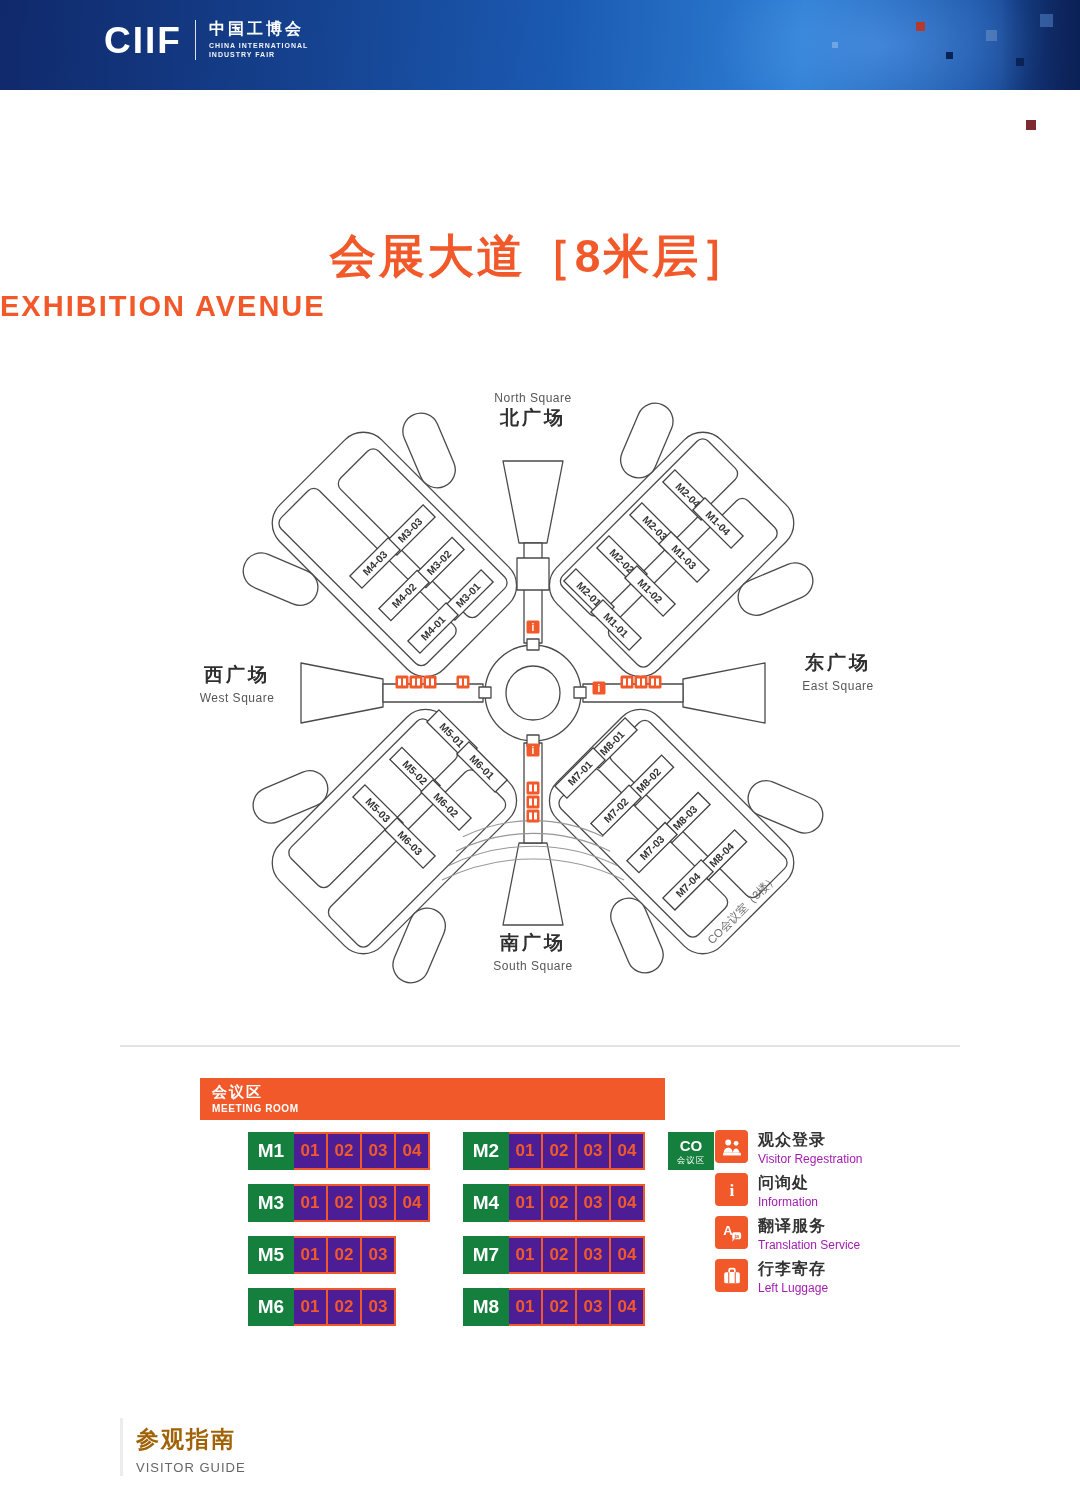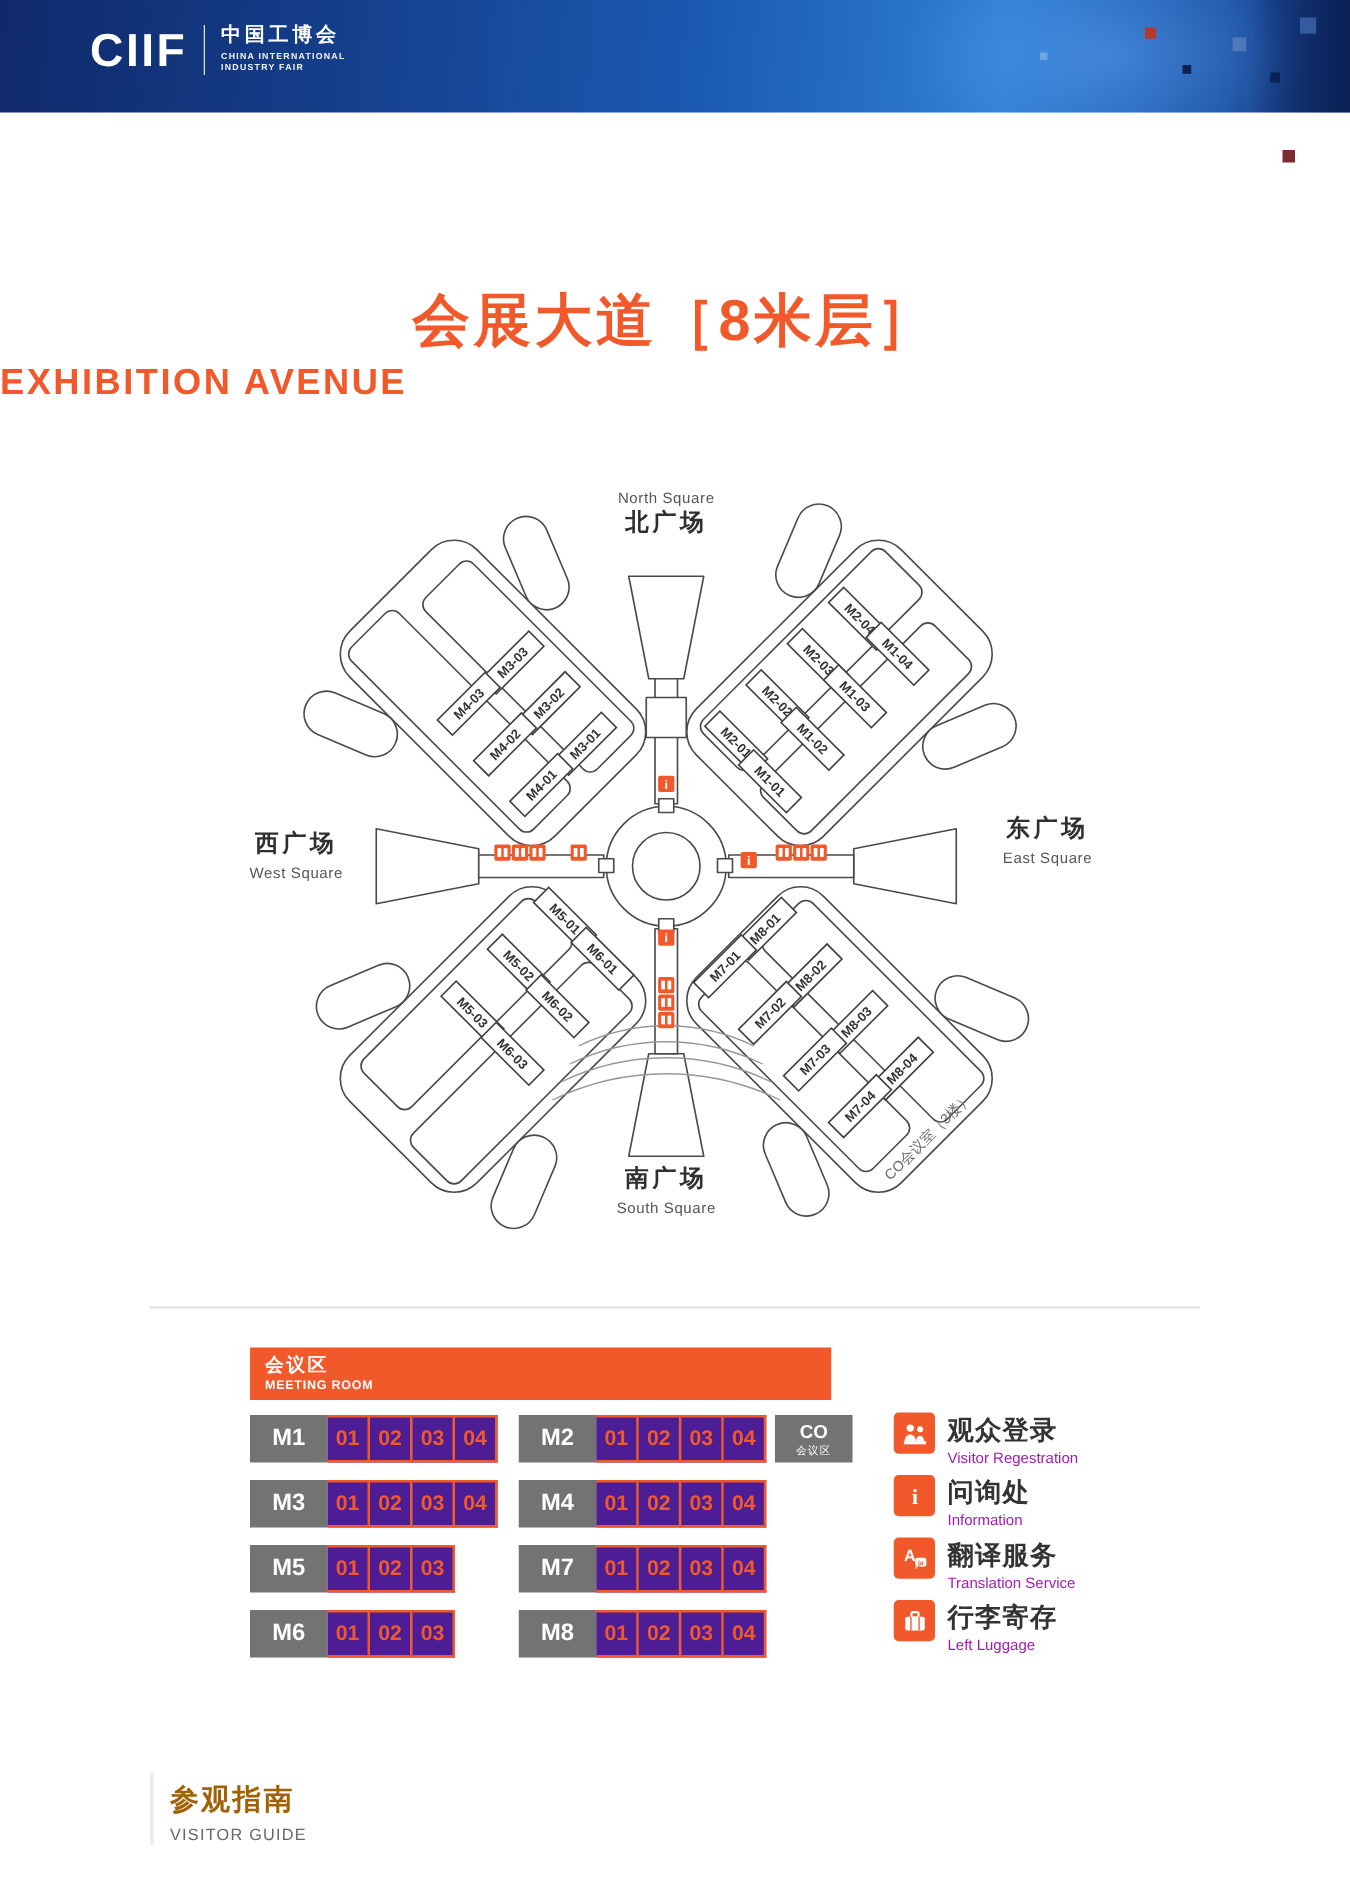--- a/index.html
+++ b/index.html
@@ -7,21 +7,21 @@
         font-family:"Liberation Sans",sans-serif;color:#333;}
 
   
   .header{position:absolute;left:0;top:0;width:1080px;height:90px;overflow:hidden;
     background:linear-gradient(95deg,#10296b 0%,#15418e 28%,#1b5ab2 52%,#2e7fd4 74%,#1e56a8 90%,#102d6e 100%);}
   .hglow{position:absolute;right:30px;top:-40px;width:340px;height:170px;
     background:radial-gradient(ellipse at center,rgba(110,175,255,.38),rgba(110,175,255,0) 70%);}
   .hdark{position:absolute;right:0;top:0;width:80px;height:90px;
     background:linear-gradient(90deg,rgba(10,30,80,0) 0%,#0b2156 100%);}
   .hx{position:absolute;}
-  .logo{position:absolute;left:72px;top:20px;display:flex;align-items:center;gap:13px;color:#fff;}
+  .logo{position:absolute;left:104px;top:20px;display:flex;align-items:center;gap:13px;color:#fff;}
   .logo-ciif{font-size:37px;font-weight:900;letter-spacing:2px;line-height:1;}
   .logo-divider{width:1px;height:40px;background:rgba(255,255,255,.85);}
   .logo-right{display:flex;flex-direction:column;}
   .logo-cn{font-size:16px;font-weight:bold;letter-spacing:3px;line-height:1;}
   .logo-en{font-size:7px;font-weight:bold;letter-spacing:1px;line-height:1.35;margin-top:4px;opacity:.95;}
 
   .page-red{position:absolute;left:1026px;top:120px;width:10px;height:10px;background:#7e2a31;}
 
   
   .title-cn{position:absolute;left:0;top:226px;width:100%;text-align:center;
@@ -49,35 +49,35 @@
   .legend-bar{position:absolute;left:200px;top:1078px;width:465px;height:42px;background:#F1592A;
     color:#fff;box-sizing:border-box;padding:5px 12px;}
   .legend-bar .cn{font-size:15px;font-weight:bold;letter-spacing:2px;}
   .legend-bar .en{font-size:10px;font-weight:bold;letter-spacing:.6px;margin-top:1px;}
 
   #room-grid{position:absolute;left:200px;top:1132px;width:700px;}
   .grid-row{display:flex;height:38px;margin-bottom:14px;}
   .grid-slot{display:flex;width:215px;}
   .grid-slot.s2{width:205px;}
   .grid-slot.s3{width:auto;}
-  .m-block{width:62px;height:38px;background:#737373;color:#fff;font-size:19px;font-weight:bold;
-    display:flex;align-items:center;justify-content:center;flex:0 0 auto;}
+  .m-block{width:46px;height:38px;background:#15803d;color:#fff;font-size:19px;font-weight:bold;
+    display:flex;align-items:center;justify-content:center;flex:0 0 auto;margin-left:48px;}
   .m-block.co{flex-direction:column;line-height:1;}
   .m-block .co-label{font-size:15px;font-weight:bold;}
   .m-block .co-sub{font-size:8.5px;margin-top:3px;font-weight:normal;letter-spacing:1px;}
   .num-cell{width:34px;height:38px;box-sizing:border-box;border:2px solid #F1592A;border-left:none;
     background:#4c1d95;color:#F1592A;font-size:17px;font-weight:bold;
     display:flex;align-items:center;justify-content:center;flex:0 0 auto;}
 
   #services{position:absolute;left:715px;top:1130px;width:290px;display:flex;flex-direction:column;gap:7px;}
   .svc-item{display:flex;gap:10px;align-items:flex-start;min-height:33px;}
   .svc-icon{width:33px;height:33px;background:#F1592A;border-radius:4px;flex:0 0 auto;
     display:flex;align-items:center;justify-content:center;}
   .svc-text{display:flex;flex-direction:column;}
-  .svc-text .cn{font-size:21px;font-weight:bold;color:#333;letter-spacing:1px;}
+  .svc-text .cn{font-size:16px;font-weight:bold;color:#333;letter-spacing:1px;}
   .svc-text .en{font-size:12px;color:#a21caf;margin-top:1px;}
 
   
   .footer-line{position:absolute;left:120px;top:1418px;width:3px;height:58px;background:#ececec;}
   .footer{position:absolute;left:136px;top:1424px;}
   .footer .cn{font-size:23px;font-weight:bold;color:#a16207;letter-spacing:2px;}
   .footer .en{font-size:13px;color:#666;letter-spacing:1px;margin-top:5px;}
 </style>
 </head>
 <body>

